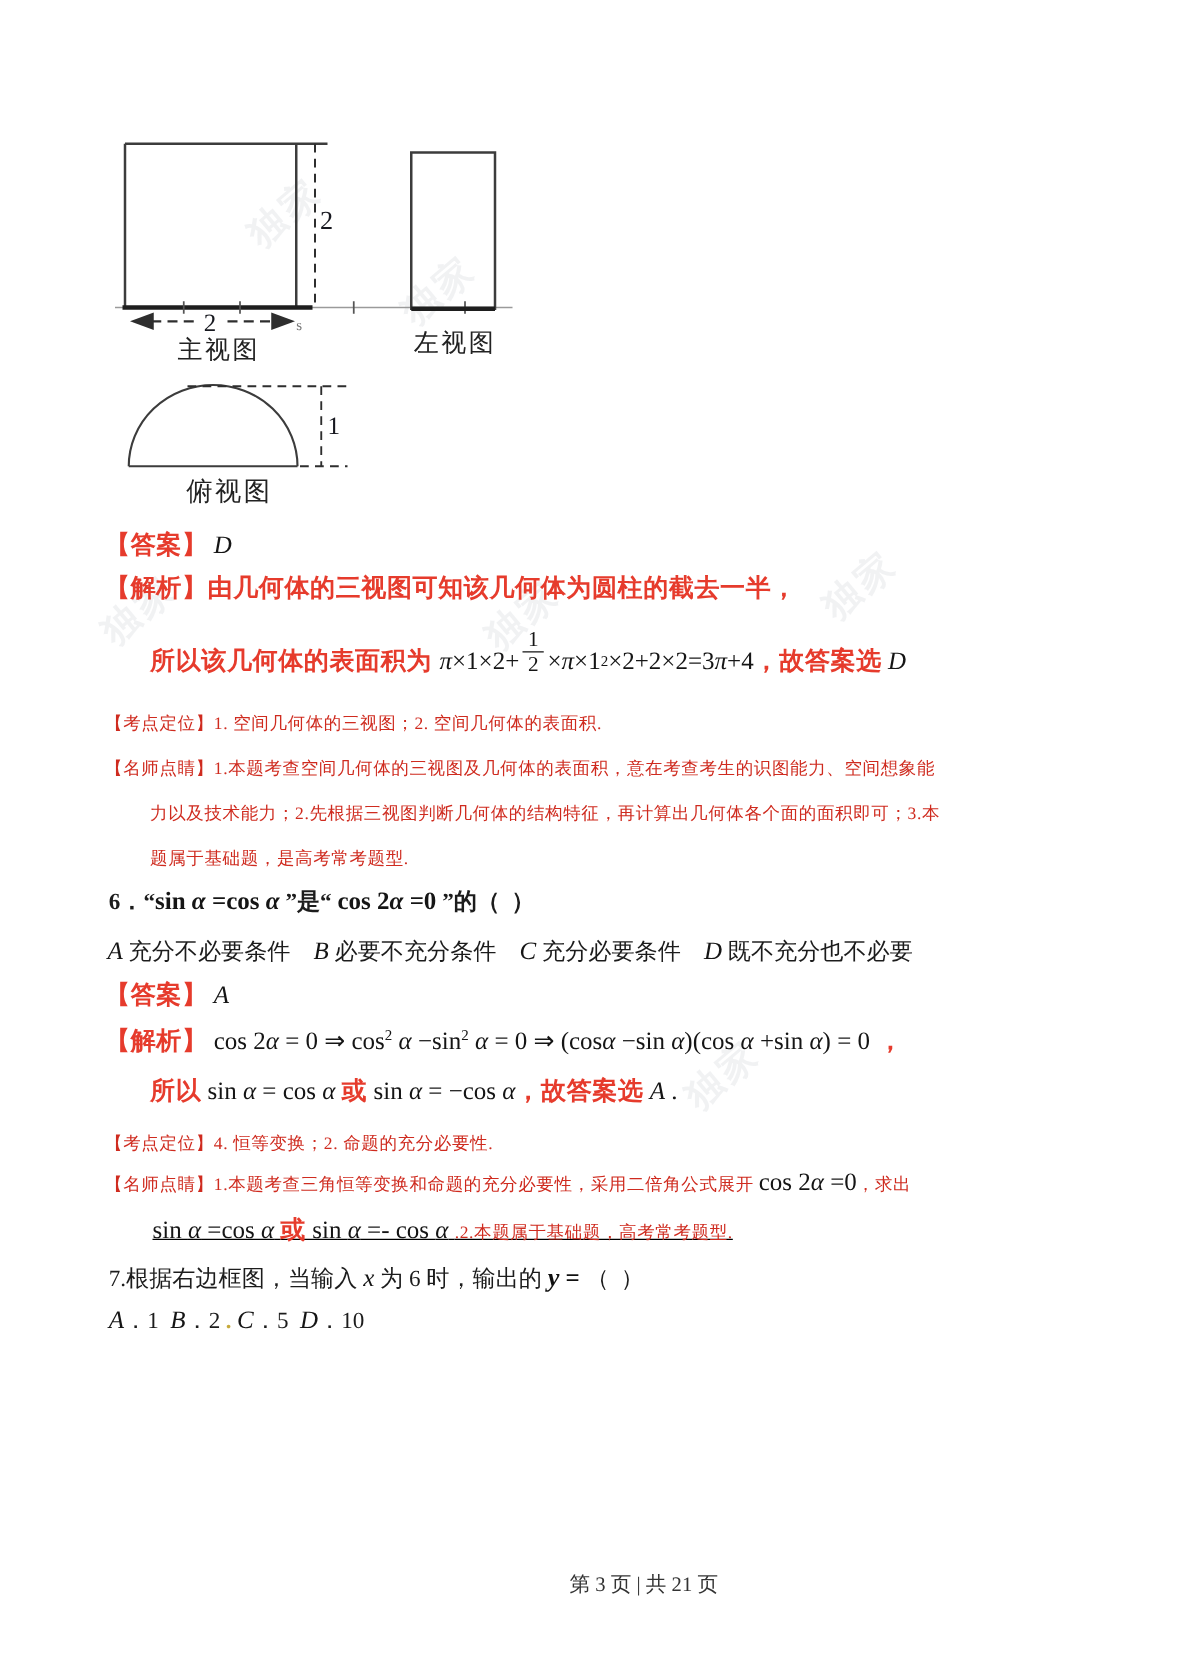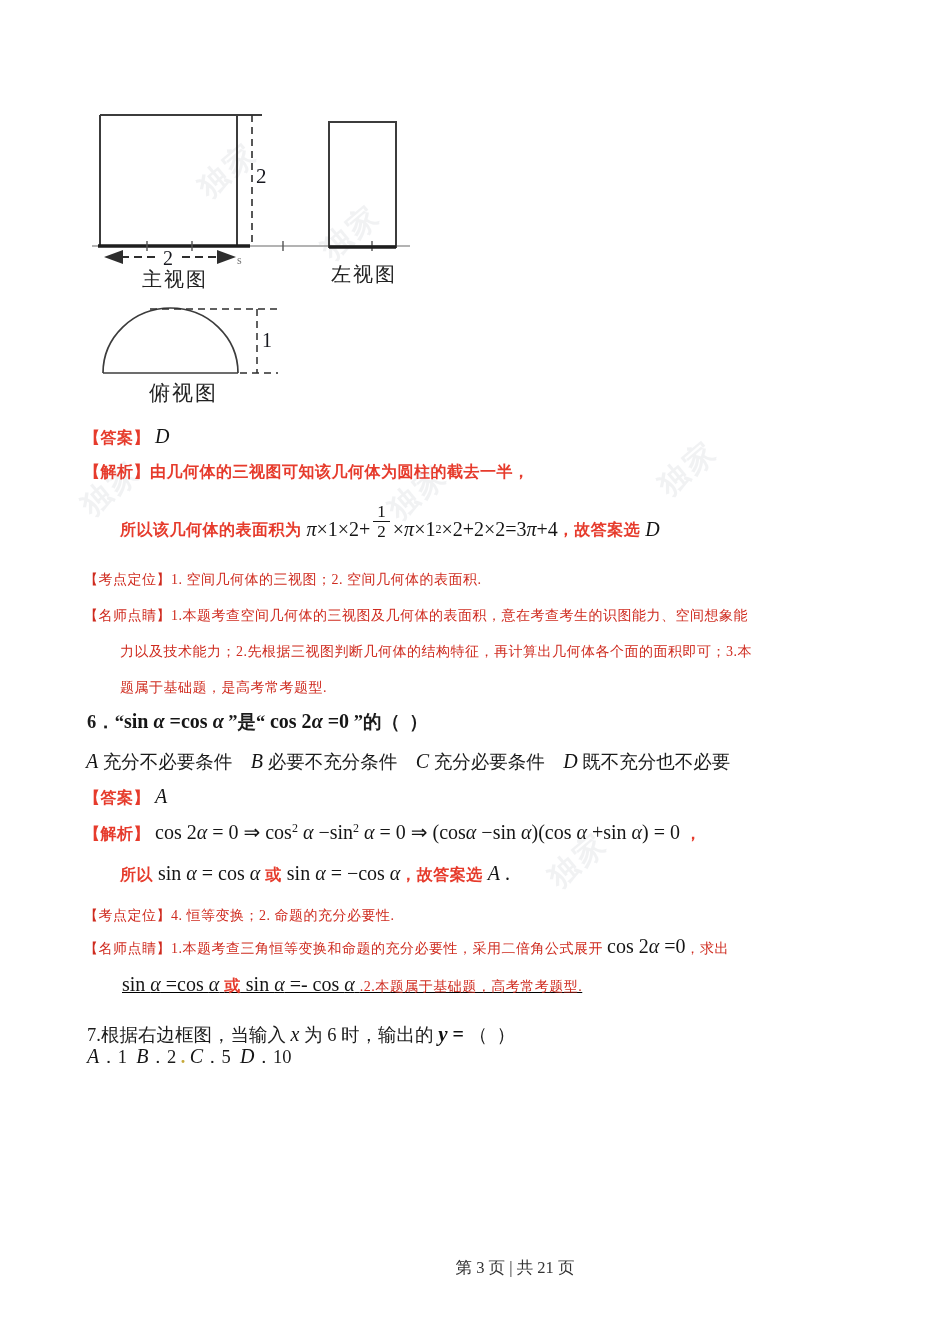--- a/index.html
+++ b/index.html
@@ -5,21 +5,21 @@
   html,body{margin:0;padding:0;}
   body{
     width:950px;height:1344px;background:#ffffff;position:relative;overflow:hidden;
     font-family:"Liberation Serif",serif;
   }
   .line{position:absolute;white-space:pre;line-height:25px;}
   .line span{white-space:pre;}
   .vc{display:flex;align-items:flex-end;}
   
   .bk {font-size:18.5px;color:#1c1c1c;}
-  .rh {font-size:16px;font-weight:700;color:#e63b2c;font-family:"Liberation Sans",sans-serif;letter-spacing:.5px;}
+  .rh {font-size:20px;font-weight:700;color:#e63b2c;font-family:"Liberation Sans",sans-serif;letter-spacing:.5px;}
   .rs {font-size:14px;color:#cf2b1f;letter-spacing:.5px;}
   .mu {font-size:20px;color:#151515;}
   .mi {font-size:20px;color:#151515;font-style:italic;}
   .mib{font-size:21px;color:#101010;font-style:italic;font-weight:700;}
   .mub{font-size:20px;color:#101010;font-weight:700;}
   .ans{font-size:20px;font-style:italic;color:#151515;}
   .sup{font-size:12px;color:#151515;vertical-align:7px;}
   .dot{color:#c6a93a;font-weight:700;font-size:18px;}
   .ft {font-size:16.5px;color:#333333;}
   .frac{display:inline-flex;flex-direction:column;align-items:center;vertical-align:middle;
@@ -90,18 +90,18 @@
 <div class="line" style="left:120px;top:638px;"><span class="rs">力以及技术能力；2.先根据三视图判断几何体的结构特征，再计算出几何体各个面的面积即可；3.本</span></div>
 <div class="line" style="left:120px;top:674px;"><span class="rs">题属于基础题，是高考常考题型.</span></div>
 <div class="line" style="left:87px;top:709px;font-weight:bold;"><span class="bk">6．“</span><span class="mu">sin </span><span class="mi">α</span><span class="mu"> =</span><span class="mu">cos </span><span class="mi">α</span><span class="bk"> ”是“ </span><span class="mu">cos 2</span><span class="mi">α</span><span class="mu"> =0</span><span class="bk"> ”的（  ）</span></div>
 <div class="line" style="left:86px;top:749px;"><span class="ans">A</span><span class="bk"> 充分不必要条件    </span><span class="ans">B</span><span class="bk"> 必要不充分条件    </span><span class="ans">C</span><span class="bk"> 充分必要条件    </span><span class="ans">D</span><span class="bk"> 既不充分也不必要</span></div>
 <div class="line" style="left:84px;top:784px;"><span class="rh">【答案】</span><span class="ans"> A</span></div>
 <div class="line" style="left:84px;top:816px;"><span class="rh">【解析】</span><span class="mu"> cos 2</span><span class="mi">α</span><span class="mu"> = 0 ⇒ cos</span><span class="sup">2</span><span class="mu"> </span><span class="mi">α</span><span class="mu"> −sin</span><span class="sup">2</span><span class="mu"> </span><span class="mi">α</span><span class="mu"> = 0 ⇒ (cos</span><span class="mi">α</span><span class="mu"> −sin </span><span class="mi">α</span><span class="mu">)(cos </span><span class="mi">α</span><span class="mu"> +sin </span><span class="mi">α</span><span class="mu">) = 0</span><span class="rh"> ，</span></div>
 <div class="line" style="left:120px;top:861px;"><span class="rh">所以</span><span class="mu"> sin </span><span class="mi">α</span><span class="mu"> = cos </span><span class="mi">α</span><span class="mu"> </span><span class="rh">或</span><span class="mu"> sin </span><span class="mi">α</span><span class="mu"> = −cos </span><span class="mi">α</span><span class="rh">，故答案选</span><span class="ans"> A</span><span class="mu"> .</span></div>
 <div class="line" style="left:84px;top:902px;"><span class="rs">【考点定位】4. 恒等变换；2. 命题的充分必要性.</span></div>
 <div class="line" style="left:84px;top:934px;"><span class="rs">【名师点睛】1.本题考查三角恒等变换和命题的充分必要性，采用二倍角公式展开 </span><span class="mu">cos 2</span><span class="mi">α</span><span class="mu"> =0</span><span class="rs">，求出</span></div>
 <div class="line" style="left:122px;top:972px;text-decoration:underline;"><span class="mu">sin </span><span class="mi">α</span><span class="mu"> =cos </span><span class="mi">α</span><span class="mu"> </span><span class="rh">或</span><span class="mu"> sin </span><span class="mi">α</span><span class="mu"> =- cos </span><span class="mi">α</span><span class="mu"> </span><span class="rs">.2.本题属于基础题，高考常考题型.</span></div>
-<div class="line" style="left:87px;top:1010px;margin-top:12px;"><span class="bk">7.根据右边框图，当输入 </span><span class="mi">x</span><span class="bk"> 为 6 时，输出的 </span><span class="mib">y</span><span class="mub"> = </span><span class="bk">（  ）</span></div>
+<div class="line" style="left:87px;top:1010px;"><span class="bk">7.根据右边框图，当输入 </span><span class="mi">x</span><span class="bk"> 为 6 时，输出的 </span><span class="mib">y</span><span class="mub"> = </span><span class="bk">（  ）</span></div>
 <div class="line" style="left:87px;top:1044px;"><span class="ans">A</span><span class="bk">．1  </span><span class="ans">B</span><span class="bk">．2</span><span class="dot"> . </span><span class="ans">C</span><span class="bk">．5  </span><span class="ans">D</span><span class="bk">．10</span></div>
 
 <div class="footer">
   <span class="line" style="position:static;"><span class="ft">第 3 页</span><span class="ft"> | </span><span class="ft">共 21 页</span></span>
 </div>
 
 </body></html>

